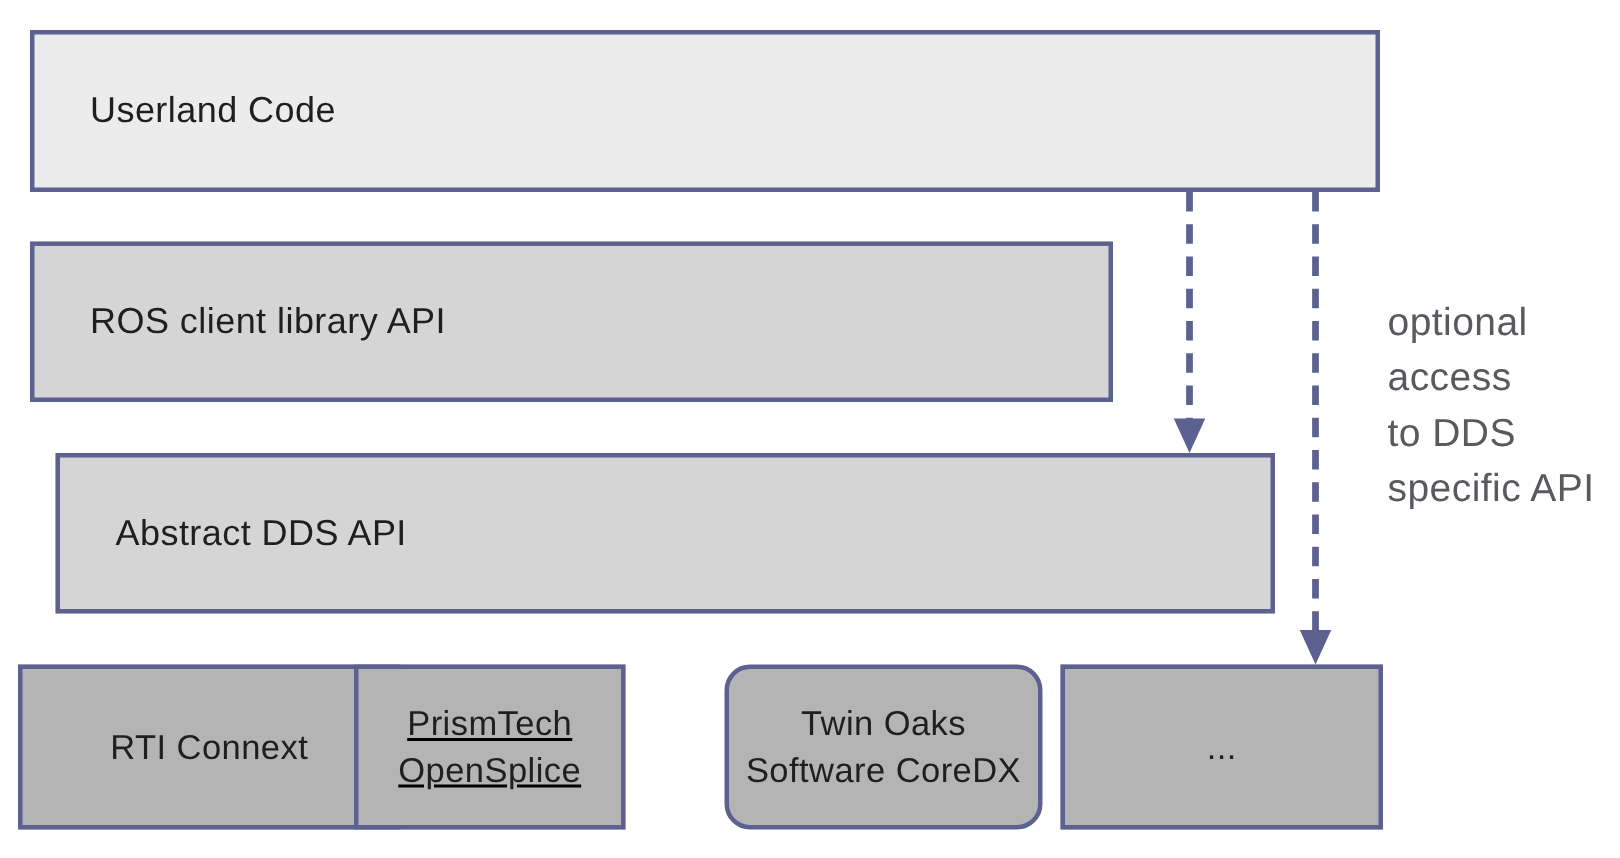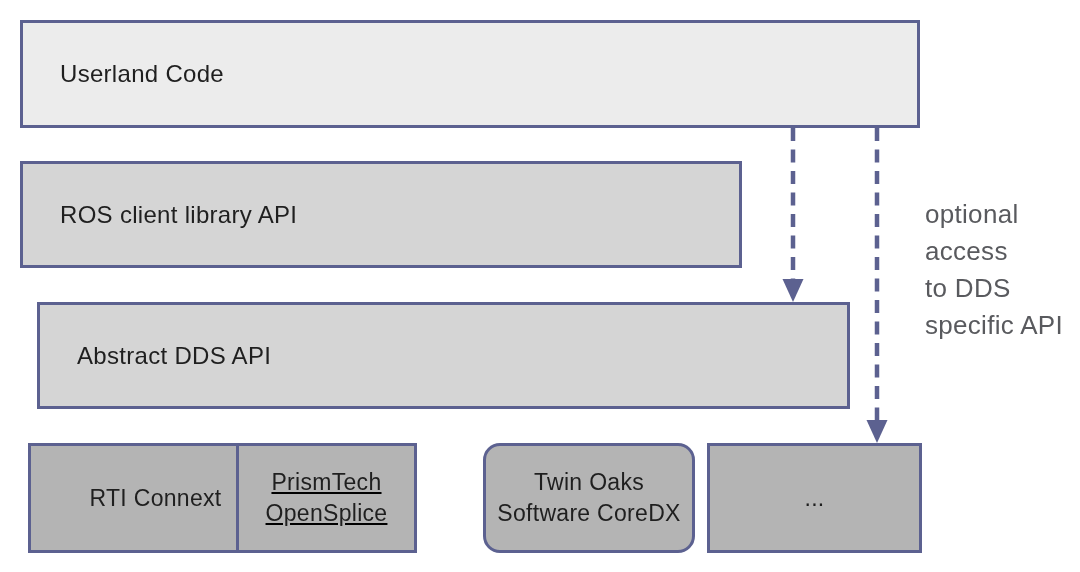--- a/index.html
+++ b/index.html
@@ -54,21 +54,21 @@
     justify-content: center;
   }
   .impl-box .impl-label {
     font-size: 23px;
     line-height: 31px;
     letter-spacing: 0.3px;
     color: var(--label-text);
     text-align: center;
     white-space: pre-line;
   }
-  .impl-1 { left: 28px;  width: 255px; align-items: center; }
+  .impl-1 { left: 12px;  width: 255px; align-items: center; }
   .impl-2 { left: 236px; width: 181px; text-decoration: underline; }
   .impl-3 { left: 483px; width: 212px; border-radius: 17px; }
   .impl-4 { left: 707px; width: 215px; }
 
   .arrows-overlay {
     position: absolute;
     left: 0; top: 0;
     width: 1080px;
     height: 572px;
     pointer-events: none;

